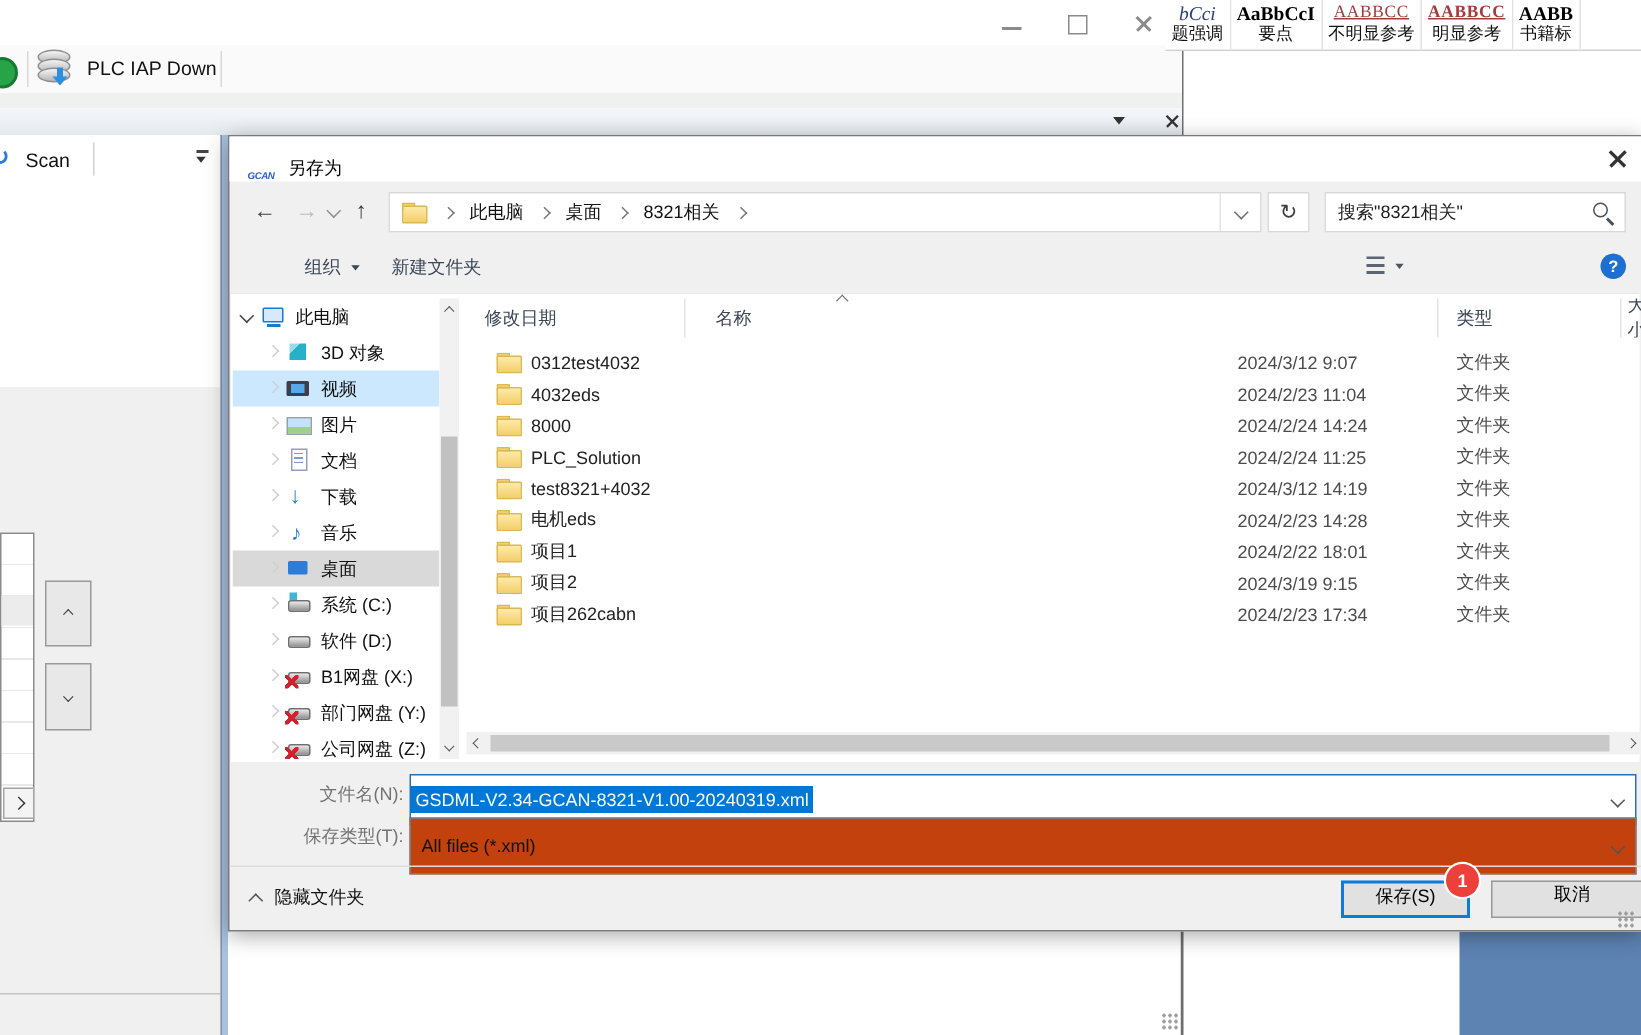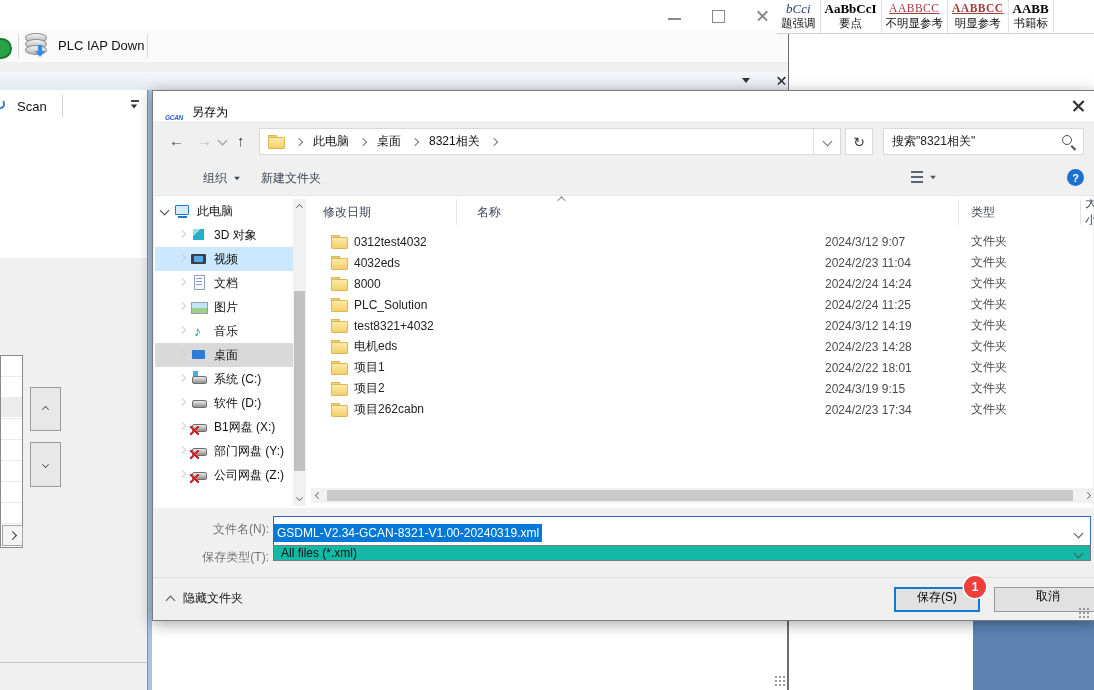--- a/index.html
+++ b/index.html
@@ -148,21 +148,21 @@
   .cell-type{width:122px;padding-left:12px;color:#4c4c4c;}
   #hscroll{left:158px;top:397px;width:784px;height:15px;background:#f1f1f1;}
   #hscroll .thumb{position:absolute;left:16px;top:2px;width:746px;height:11px;background:#c9c9c9;}
   #hscroll .sarrow{position:absolute;top:4px;color:#555;}
 
   
   .fldlabel{position:absolute;left:0;width:116px;text-align:right;color:#737373;}
   #filename-input{position:absolute;left:120px;top:425px;width:818px;height:34px;background:#fff;border:1px solid #2b6cb5;box-sizing:border-box;display:flex;align-items:center;}
   #filename-input .selected{background:#0078d7;color:#fff;padding:2px 3px;white-space:nowrap;}
   #filename-input .combo-chev{position:absolute;right:8px;color:#555;}
-  #savetype-select{position:absolute;left:120px;top:454px;width:818px;height:16px;background:#14b8a6;border:1px solid #7a7a7a;box-sizing:border-box;display:flex;align-items:center;}
+  #savetype-select{position:absolute;left:120px;top:454px;width:818px;height:38px;background:#c2410c;border:1px solid #7a7a7a;box-sizing:border-box;display:flex;align-items:center;}
   #savetype-select .val{padding-left:7px;color:#111;}
   #savetype-select .combo-chev{position:absolute;right:8px;color:#555;}
 
   
   #footer-line{left:0;top:486px;width:941px;height:1px;background:#ddd;}
   #hide-folders{position:absolute;left:14px;top:499px;display:flex;align-items:center;gap:9px;color:#111;}
   #hide-folders .chev{color:#555;margin-top:3px;}
   .dlgbtn{position:absolute;top:496px;height:25px;background:#e1e1e1;display:flex;align-items:flex-start;justify-content:center;color:#000;box-sizing:border-box;}
   #save-btn{left:741px;width:86px;border:2px solid #0f7bd7;}
   #cancel-btn{left:841px;width:108px;border:1px solid #989898;}
@@ -342,30 +342,35 @@
         </div>
 
         <div class="titem child hl-blue">
           <span class="tchev"></span>
           <span class="ic ic-video"></span>
           <span class="tlabel">视频</span>
         </div>
 
         <div class="titem child">
           <span class="tchev"></span>
+          <span class="ic ic-picture"></span>
+          <span class="tlabel">图片</span>
+        </div>
+
+        <div class="titem child">
+          <span class="tchev"></span>
           <span class="ic ic-doc"></span>
           <span class="tlabel">文档</span>
         </div>
 
         <div class="titem child">
           <span class="tchev"></span>
-          <span class="ic ic-picture"></span>
-          <span class="tlabel">图片</span>
-        </div>
-
+          <span class="ic ic-download"></span>
+          <span class="tlabel">下载</span>
+        </div>
 
         <div class="titem child">
           <span class="tchev"></span>
           <span class="ic ic-music"></span>
           <span class="tlabel">音乐</span>
         </div>
 
         <div class="titem child hl-gray">
           <span class="tchev"></span>
           <span class="ic ic-desktop"></span>

